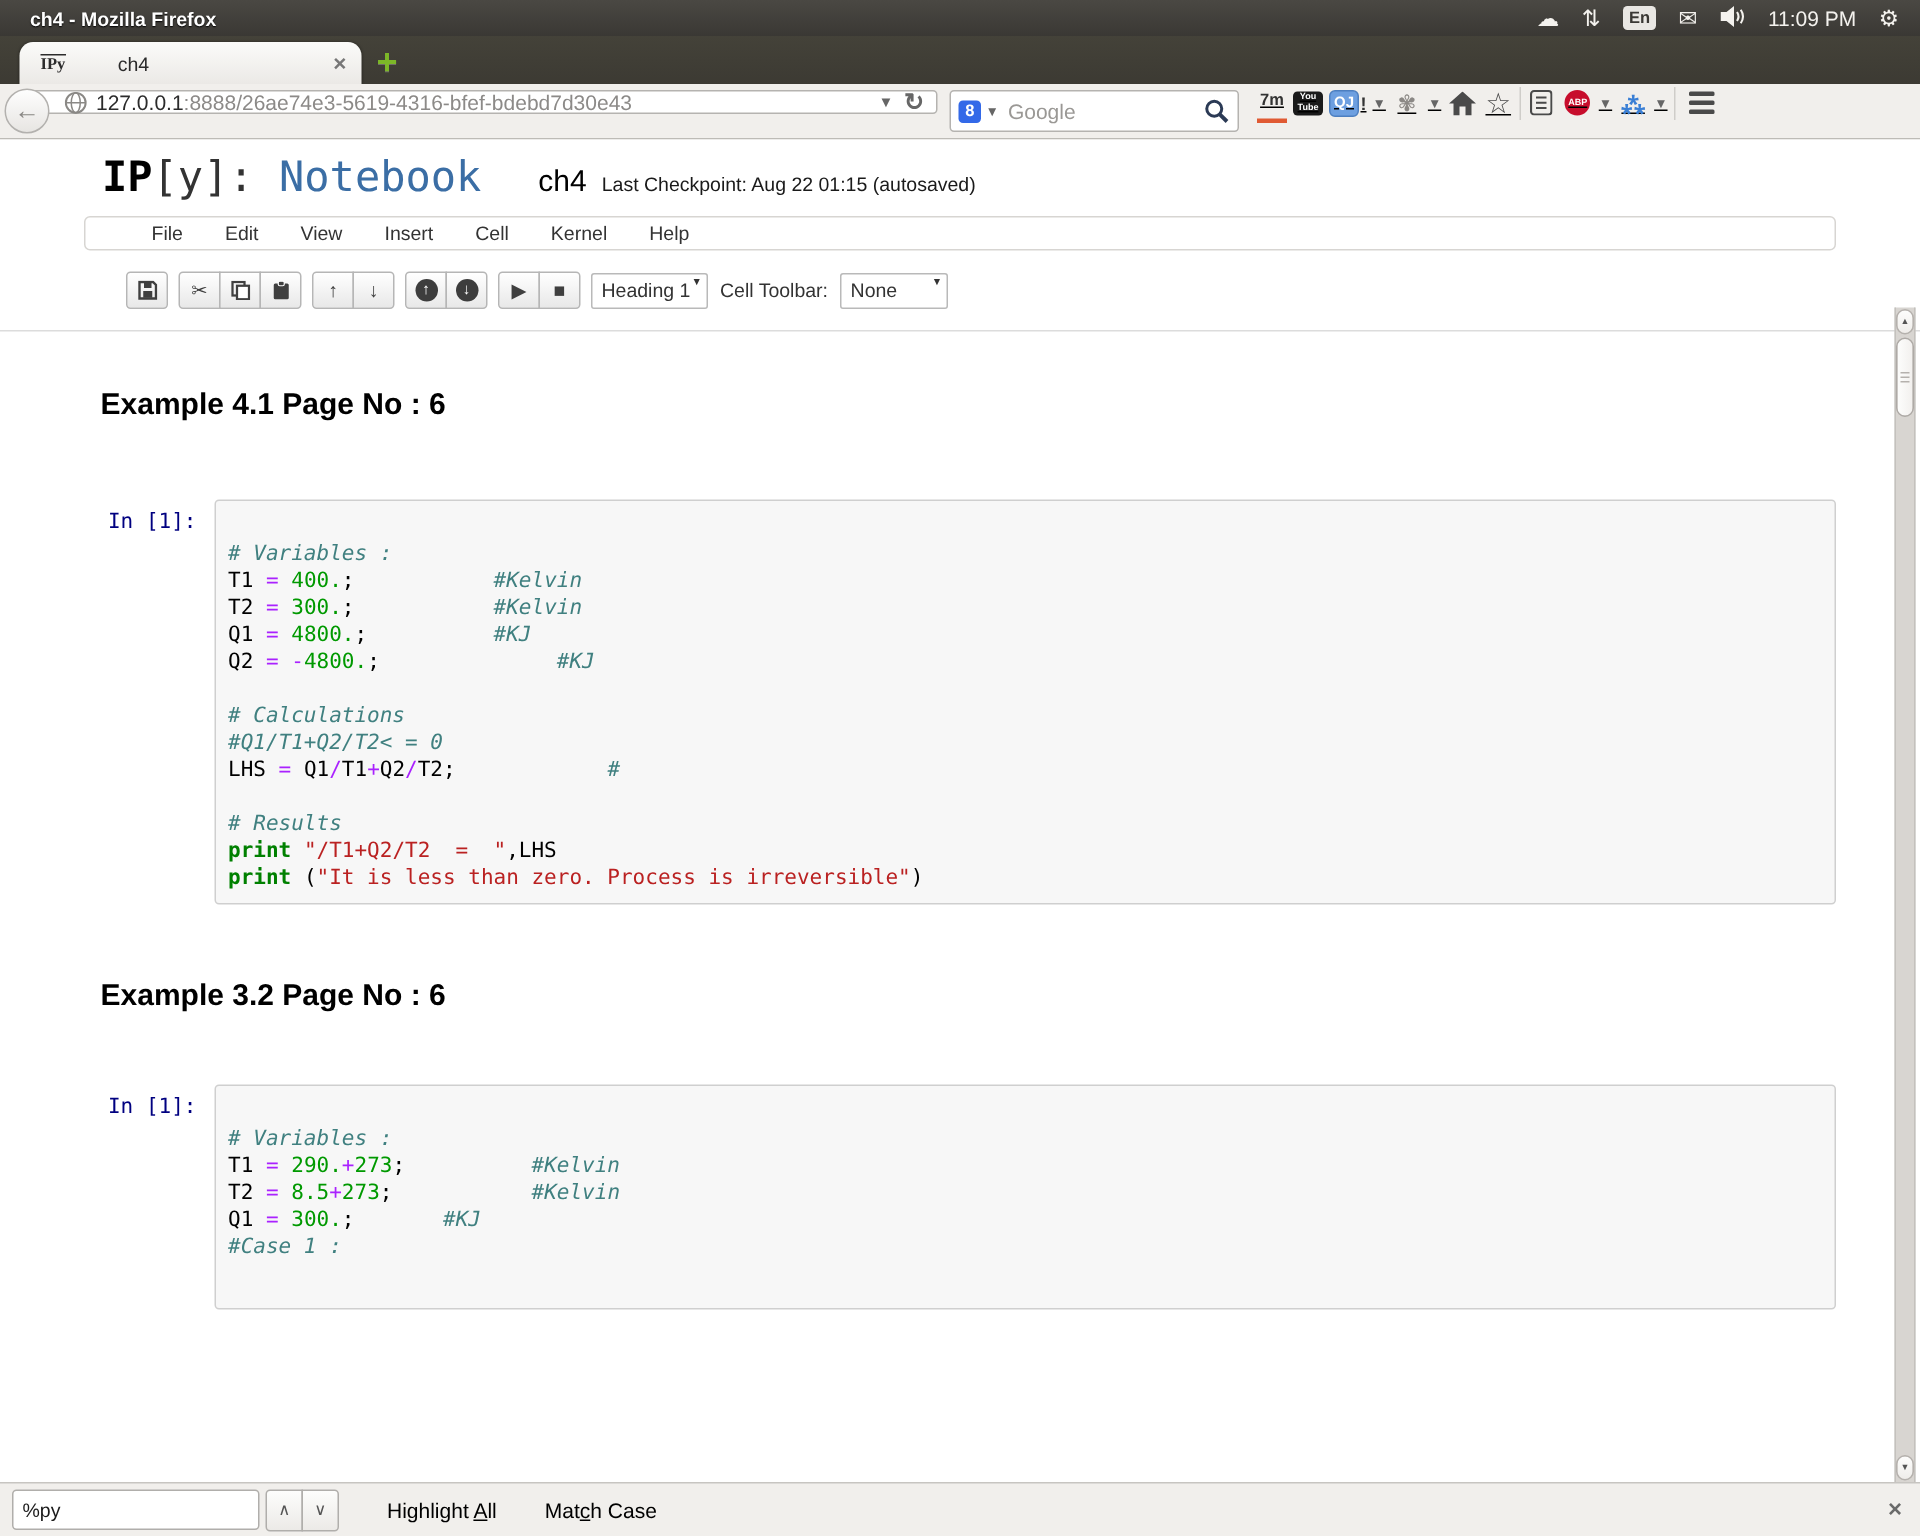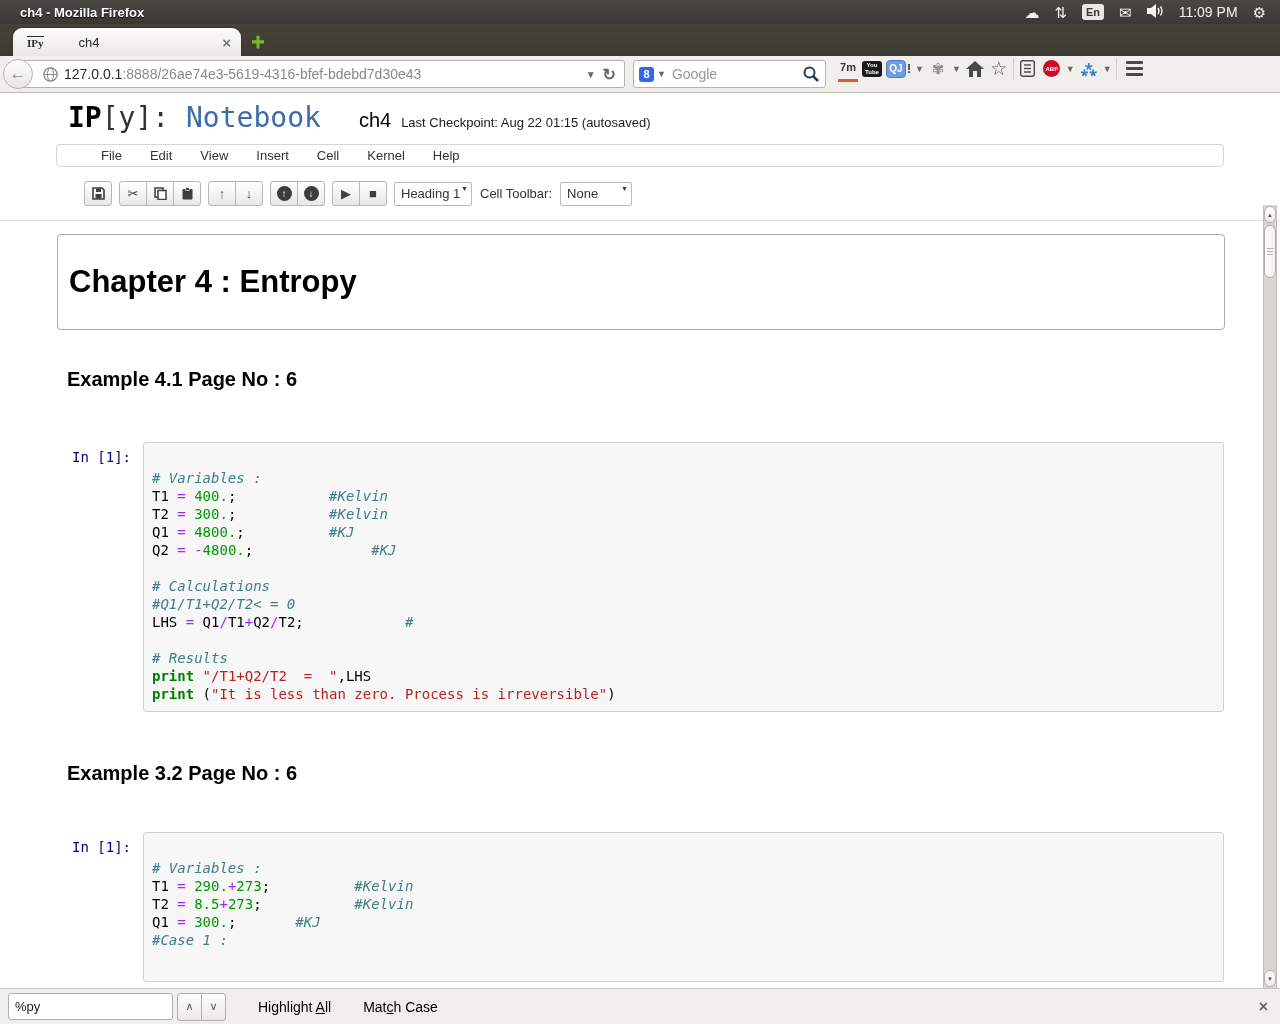--- a/index.html
+++ b/index.html
@@ -29,35 +29,35 @@
   .newtab{color:#7cb728;font-size:24px;font-weight:bold;line-height:24px;margin:0 0 2px 10px;
     text-shadow:0 1px 0 rgba(255,255,255,.25);}
 
   
   .navbar{position:absolute;top:56px;left:0;right:0;height:36px;background:#f1efec;
     border-bottom:1px solid #bdbbb6;display:flex;align-items:center;}
   .backbtn{position:absolute;left:3px;top:3px;width:30px;height:30px;border-radius:50%;
     background:linear-gradient(#fefefe,#e7e5e2);border:1px solid #b3b1ae;box-sizing:border-box;
     display:flex;align-items:center;justify-content:center;z-index:2;}
   .backbtn span{color:#8a8885;font-size:17px;font-weight:bold;line-height:1;margin-top:-2px;}
-  .urlbar{position:absolute;left:20px;width:605px;height:28px;top:4px;background:#fff;
+  .urlbar{position:absolute;left:20px;width:605px;height:16px;top:4px;background:#fff;
     border:1px solid #b5b3b0;border-radius:3px;box-sizing:border-box;display:flex;align-items:center;
     padding-left:20px;}
   .urlbar svg{margin:0 6px 0 2px;}
   .url-host{font-size:14px;color:#2b2b2b;}
   .url-path{font-size:14px;color:#8c8a88;flex:1;white-space:nowrap;overflow:hidden;}
   .url-drop{color:#666;font-size:10px;margin:0 7px;}
   .reload{color:#666;font-size:16px;font-weight:bold;margin-right:8px;}
   .searchbar{position:absolute;left:633px;width:193px;height:28px;top:4px;background:#fff;
     border:1px solid #b5b3b0;border-radius:3px;box-sizing:border-box;display:flex;align-items:center;}
   .glogo{background:#3369e8;color:#fff;font-weight:bold;font-size:11px;border-radius:3px;
     width:15px;height:15px;display:flex;align-items:center;justify-content:center;margin:0 3px 0 5px;}
   .sb-drop{color:#666;font-size:9px;margin-right:6px;}
   .sb-ph{color:#9a9895;font-size:14px;flex:1;}
-  .nav-icons{position:absolute;left:838px;right:6px;top:0;height:25px;display:flex;align-items:center;gap:4px;}
+  .nav-icons{position:absolute;left:838px;right:6px;top:0;height:25px;display:flex;align-items:center;gap:4px;text-decoration:underline;}
   .ni{display:flex;align-items:center;justify-content:center;min-width:20px;height:22px;color:#4a4a4a;}
   .ni-drop{color:#666;font-size:9px;min-width:8px;}
   .sevenm{font-size:11px;font-weight:bold;color:#333;border-bottom:3px solid #e05a33;line-height:12px;padding-bottom:1px;}
   .yt{background:#1a1a1a;color:#fff;font-size:6px;font-weight:bold;border-radius:3px;
       width:20px;height:16px;display:flex;flex-direction:column;align-items:center;justify-content:center;line-height:7px;}
   .qj{background:#6d9fe0;border:1px solid #4d7fc0;color:#fff;font-size:10px;font-weight:bold;border-radius:4px;
       width:18px;height:16px;display:flex;align-items:center;justify-content:center;}
   .qj-bang{color:#333;font-weight:bold;font-size:12px;margin-left:1px;}
   .bird{color:#8b8885;font-size:15px;}
   .star{font-size:19px;color:#4a4a4a;}
@@ -330,23 +330,20 @@
         </div>
       <span class="tb-label">Cell Toolbar:</span>
       <div class="tb-select sel-ctb">
           <span>None</span>
           <span class="sel-arrow">▼</span>
         </div>
     </div>
 
     <div class="nb-body">
 
-      <div class="cell-h1box">
-        <h1>Chapter 4 : Entropy</h1>
-      </div>
 
       <div class="h3cell">Example 4.1 Page No : 6</div>
 
       <div class="code-row">
         <div class="prompt">In [1]:</div>
         <div class="inputarea">
           <pre class="cm"><div class="cm-line">&nbsp;</div><div class="cm-line"><span class="tk-cm"># Variables :</span></div><div class="cm-line"><span>T1 </span><span class="tk-op">=</span><span> </span><span class="tk-nu">400.</span><span>;           </span><span class="tk-cm">#Kelvin</span></div><div class="cm-line"><span>T2 </span><span class="tk-op">=</span><span> </span><span class="tk-nu">300.</span><span>;           </span><span class="tk-cm">#Kelvin</span></div><div class="cm-line"><span>Q1 </span><span class="tk-op">=</span><span> </span><span class="tk-nu">4800.</span><span>;          </span><span class="tk-cm">#KJ</span></div><div class="cm-line"><span>Q2 </span><span class="tk-op">=</span><span> </span><span class="tk-op">-</span><span class="tk-nu">4800.</span><span>;              </span><span class="tk-cm">#KJ</span></div><div class="cm-line">&nbsp;</div><div class="cm-line"><span class="tk-cm"># Calculations</span></div><div class="cm-line"><span class="tk-cm">#Q1/T1+Q2/T2&lt; = 0</span></div><div class="cm-line"><span>LHS </span><span class="tk-op">=</span><span> Q1</span><span class="tk-op">/</span><span>T1</span><span class="tk-op">+</span><span>Q2</span><span class="tk-op">/</span><span>T2;            </span><span class="tk-cm">#</span></div><div class="cm-line">&nbsp;</div><div class="cm-line"><span class="tk-cm"># Results</span></div><div class="cm-line"><span class="tk-kw">print</span><span> </span><span class="tk-st">"/T1+Q2/T2  =  "</span><span>,LHS</span></div><div class="cm-line"><span class="tk-kw">print</span><span> (</span><span class="tk-st">"It is less than zero. Process is irreversible"</span><span>)</span></div></pre>
         </div>
       </div>
 

